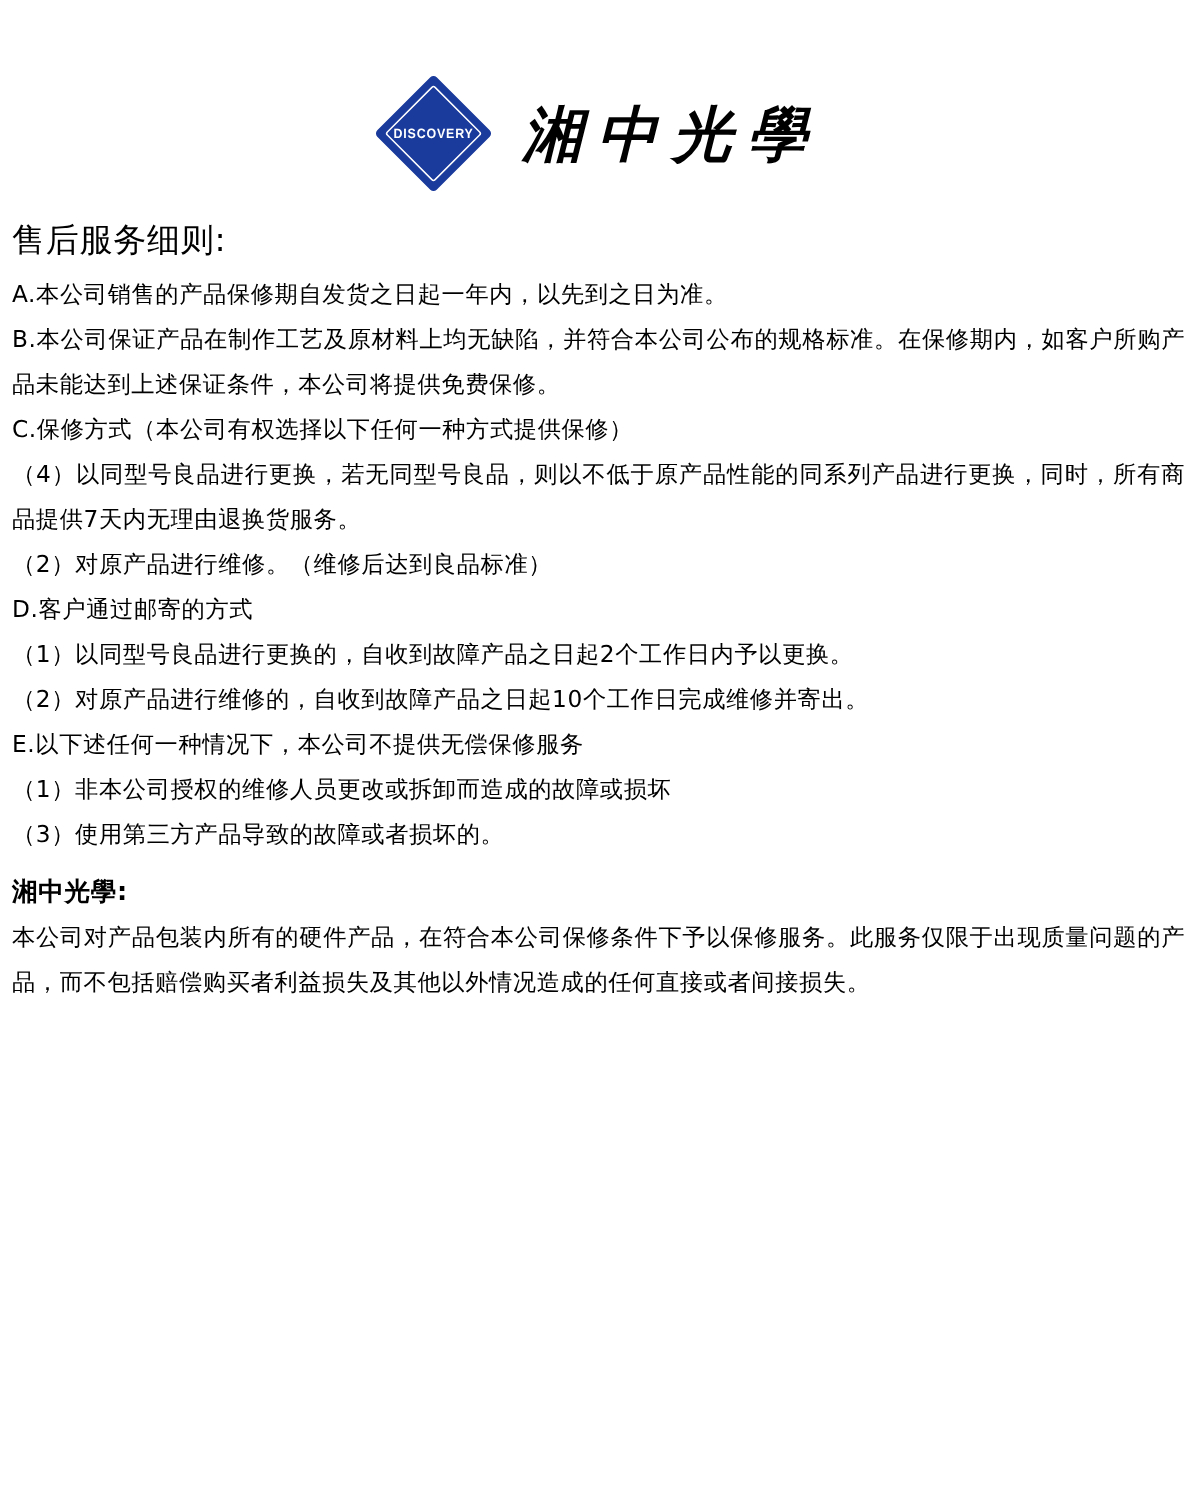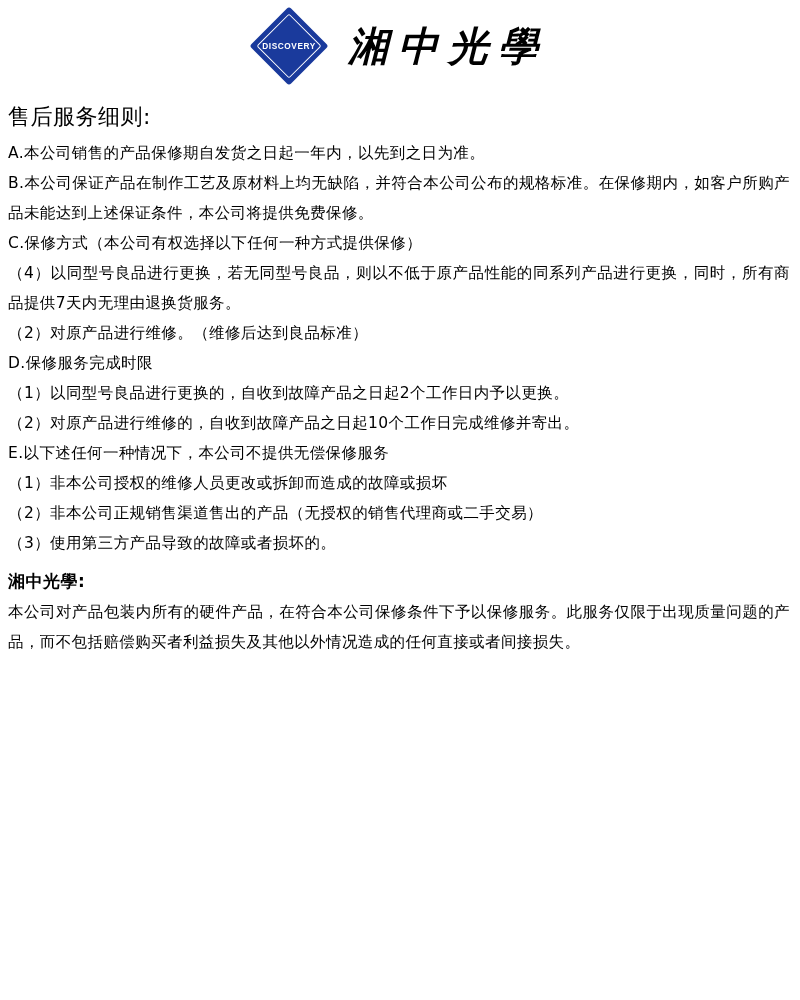--- a/index.html
+++ b/index.html
@@ -21,20 +21,21 @@
     box-sizing: border-box;
   }
 
   
   .header {
     height: 92px;
     display: flex;
     align-items: center;
     justify-content: center;
     gap: 18px;
+    margin-top: 43px;
   }
   .logo-mark {
     width: 74px;
     height: 74px;
     position: relative;
     display: flex;
     align-items: center;
     justify-content: center;
   }
   .diamond {
@@ -117,26 +118,25 @@
 
   <div class="content">
 
     <div class="block">
       <h2 class="section-title">售后服务细则:</h2>
       <p class="para">A.本公司销售的产品保修期自发货之日起一年内，以先到之日为准。</p>
       <p class="para">B.本公司保证产品在制作工艺及原材料上均无缺陷，并符合本公司公布的规格标准。在保修期内，如客户所购产品未能达到上述保证条件，本公司将提供免费保修。</p>
       <p class="para">C.保修方式（本公司有权选择以下任何一种方式提供保修）</p>
       <p class="para">（4）以同型号良品进行更换，若无同型号良品，则以不低于原产品性能的同系列产品进行更换，同时，所有商品提供7天内无理由退换货服务。</p>
       <p class="para">（2）对原产品进行维修。（维修后达到良品标准）</p>
-      <p class="para">D.保修服务完成时限</p>
+      <p class="para">D.客户通过邮寄的方式</p>
       <p class="para">（1）以同型号良品进行更换的，自收到故障产品之日起2个工作日内予以更换。</p>
       <p class="para">（2）对原产品进行维修的，自收到故障产品之日起10个工作日完成维修并寄出。</p>
       <p class="para">E.以下述任何一种情况下，本公司不提供无偿保修服务</p>
       <p class="para">（1）非本公司授权的维修人员更改或拆卸而造成的故障或损坏</p>
-      <p class="para">（2）非本公司正规销售渠道售出的产品（无授权的销售代理商或二手交易）</p>
       <p class="para">（3）使用第三方产品导致的故障或者损坏的。</p>
       <p class="para"></p>
     </div>
 
 
     <div class="block">
       <h3 class="sub-title">湘中光學:</h3>
       <p class="para">本公司对产品包装内所有的硬件产品，在符合本公司保修条件下予以保修服务。此服务仅限于出现质量问题的产品，而不包括赔偿购买者利益损失及其他以外情况造成的任何直接或者间接损失。</p>
     </div>
 

